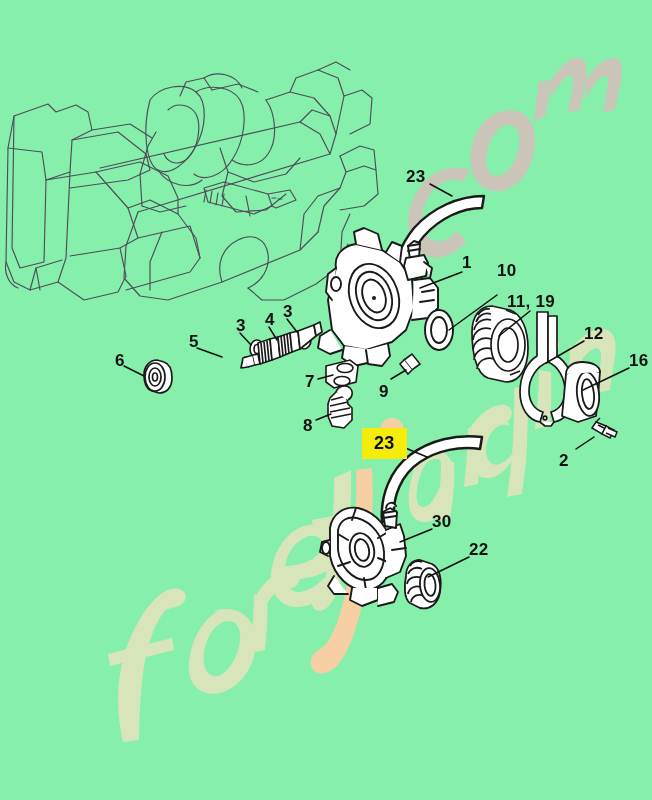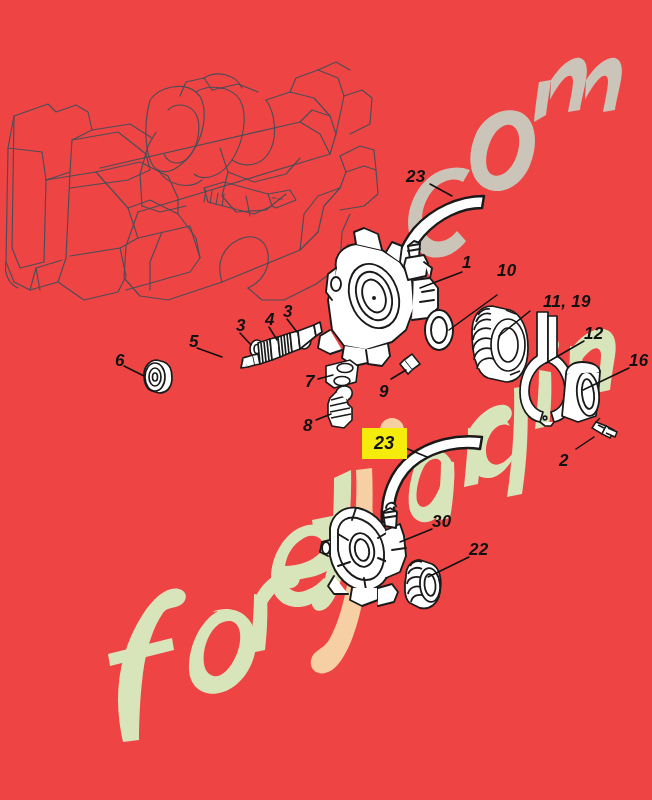--- a/index.html
+++ b/index.html
@@ -7,23 +7,22 @@
     padding: 0;
     background: #ffffff;
   }
   body {
     font-family: "Liberation Sans", sans-serif;
   }
   #page {
     position: relative;
     width: 652px;
     height: 800px;
-    background: #ef4444;
+    background: #86efac;
     overflow: hidden;
-    font-style: italic;
   }
   #diagram-svg {
     position: absolute;
     left: 0;
     top: 0;
     width: 652px;
     height: 800px;
   }
   .wm-layer {
     position: absolute;
@@ -340,21 +339,21 @@
         <line x1="403" y1="447" x2="427" y2="457"></line>
         <line x1="432" y1="529" x2="400" y2="542"></line>
         <line x1="469" y1="557" x2="428" y2="577"></line>
       </g>
   </svg>
 
   <div id="callouts">
       <div class="label" style="left: 406px; top: 168px;">23</div>
       <div class="label" style="left: 462px; top: 254px;">1</div>
       <div class="label" style="left: 497px; top: 262px;">10</div>
-      <div class="label" style="left: 543px; top: 293px;">11, 19</div>
+      <div class="label" style="left: 507px; top: 293px;">11, 19</div>
       <div class="label" style="left: 584px; top: 325px;">12</div>
       <div class="label" style="left: 629px; top: 352px;">16</div>
       <div class="label" style="left: 559px; top: 452px;">2</div>
       <div class="label" style="left: 283px; top: 303px;">3</div>
       <div class="label" style="left: 265px; top: 311px;">4</div>
       <div class="label" style="left: 236px; top: 317px;">3</div>
       <div class="label" style="left: 189px; top: 333px;">5</div>
       <div class="label" style="left: 115px; top: 352px;">6</div>
       <div class="label" style="left: 305px; top: 373px;">7</div>
       <div class="label" style="left: 379px; top: 383px;">9</div>

